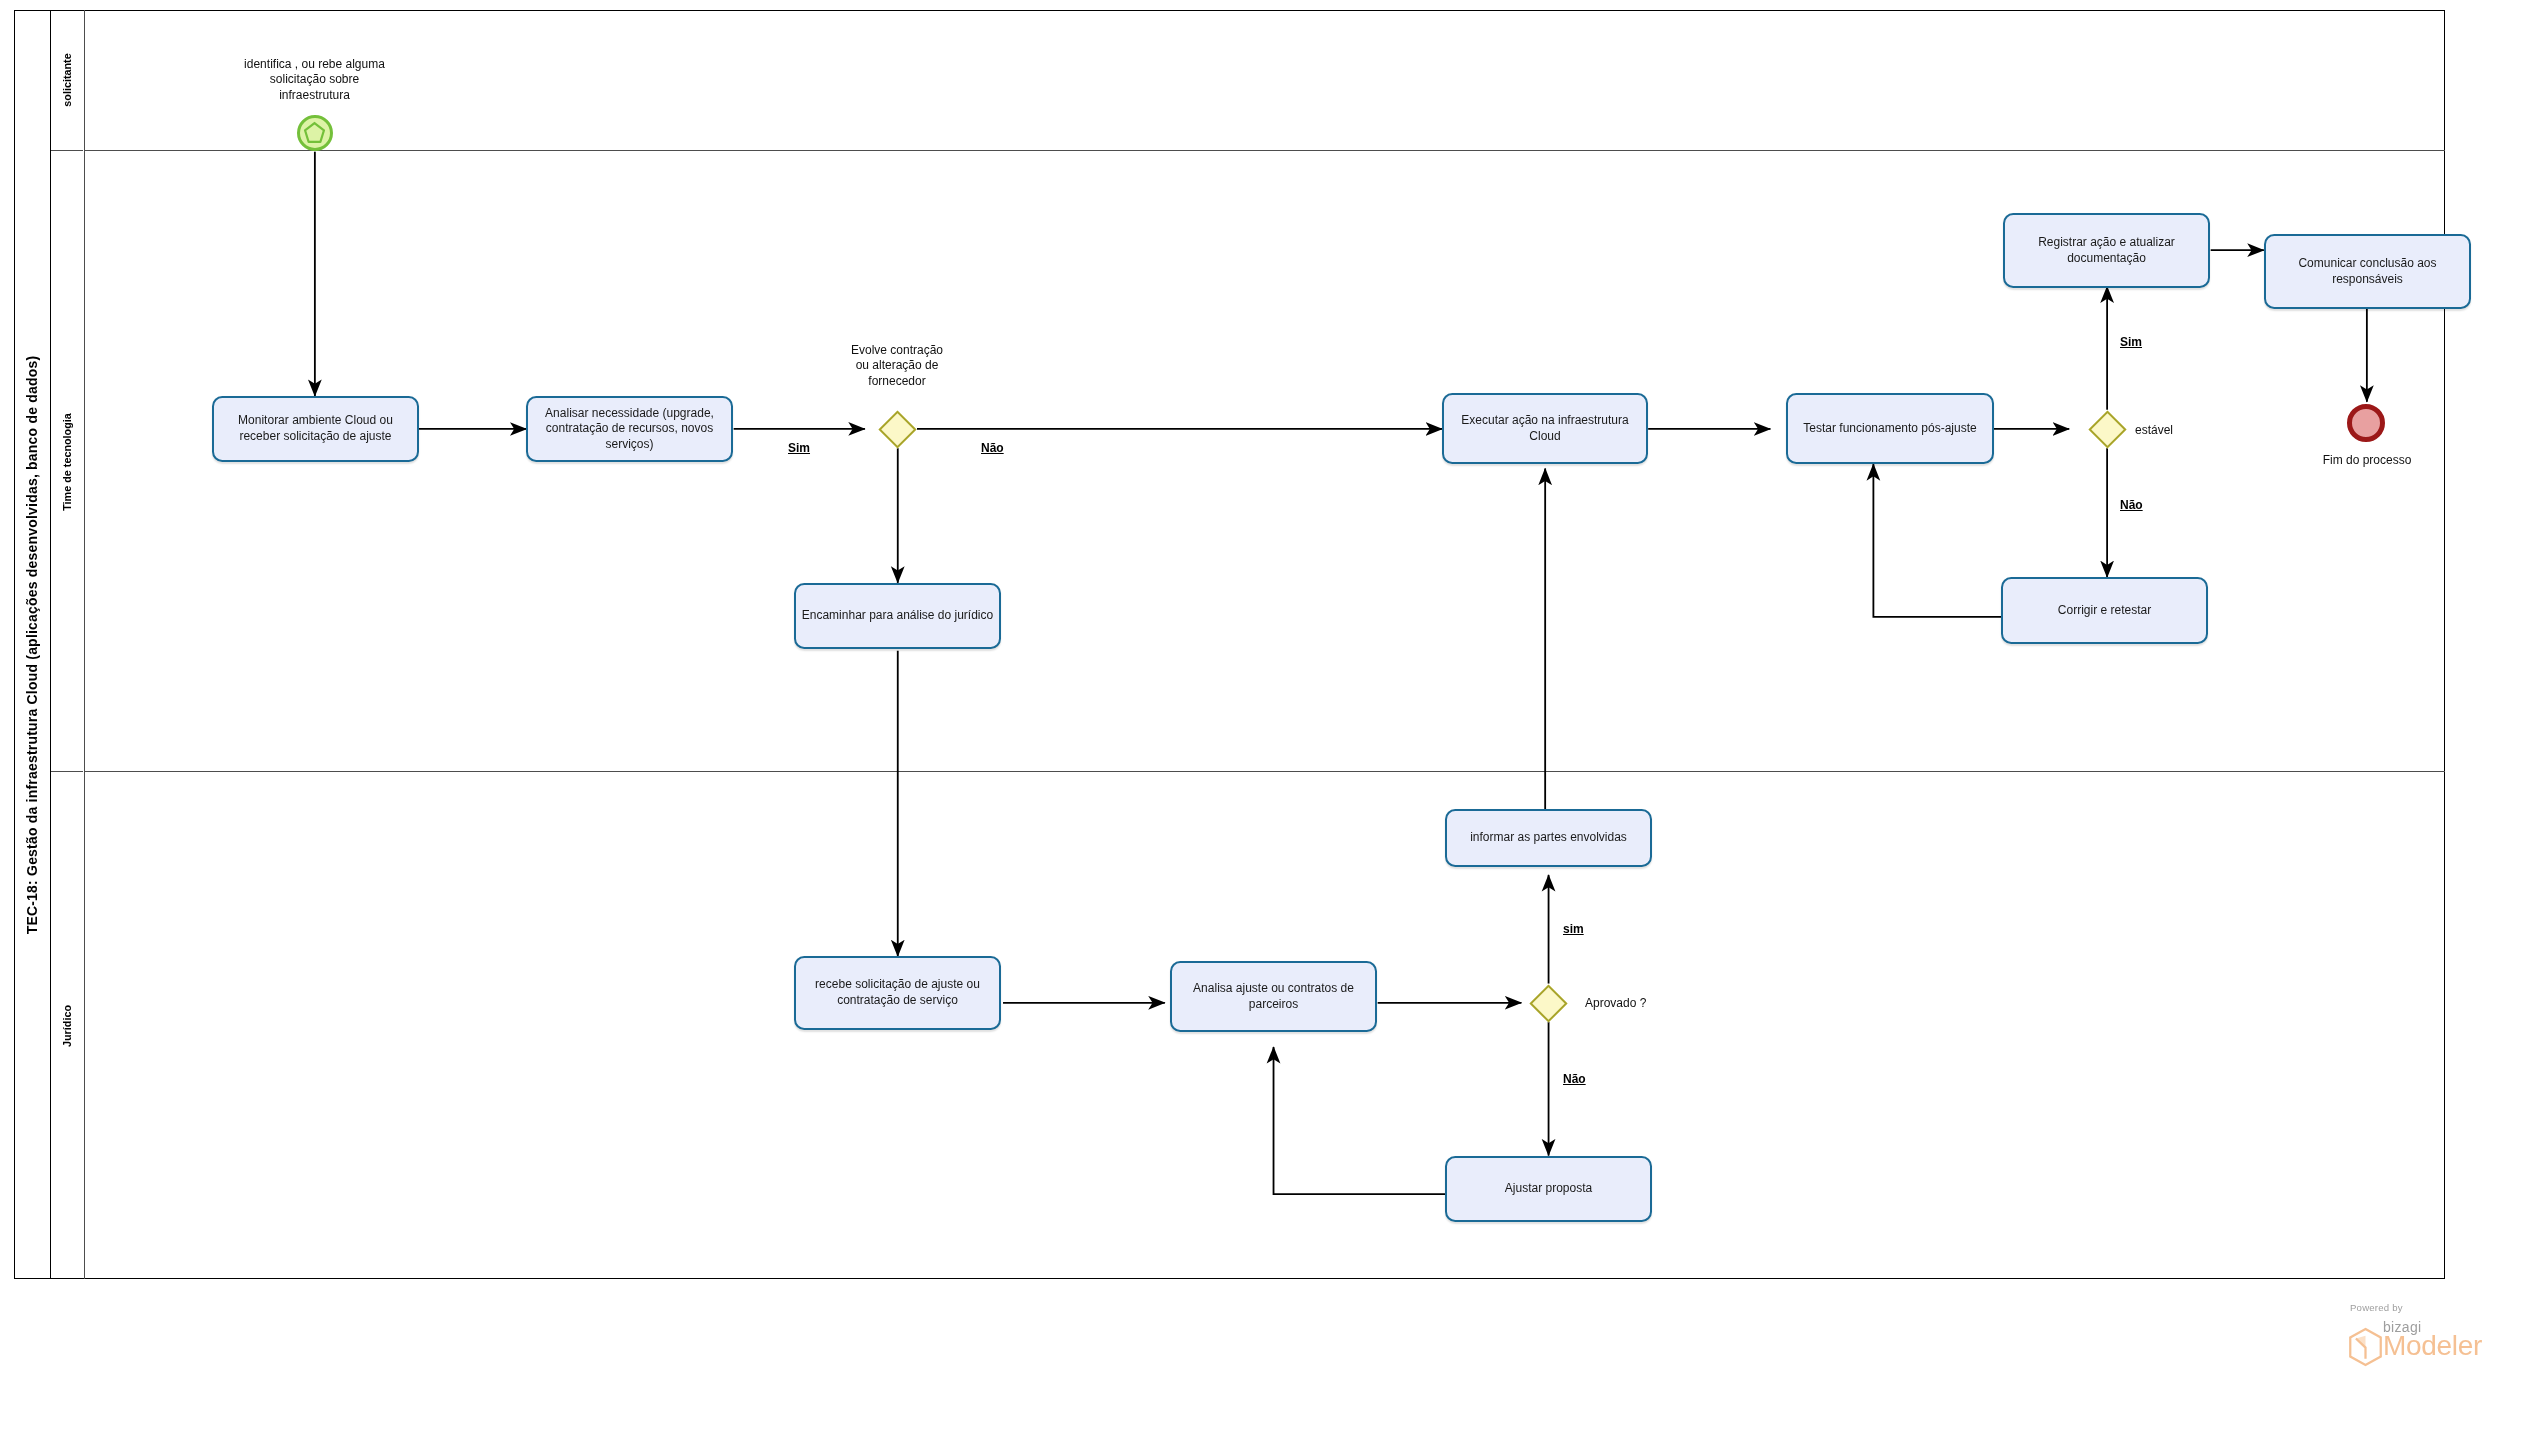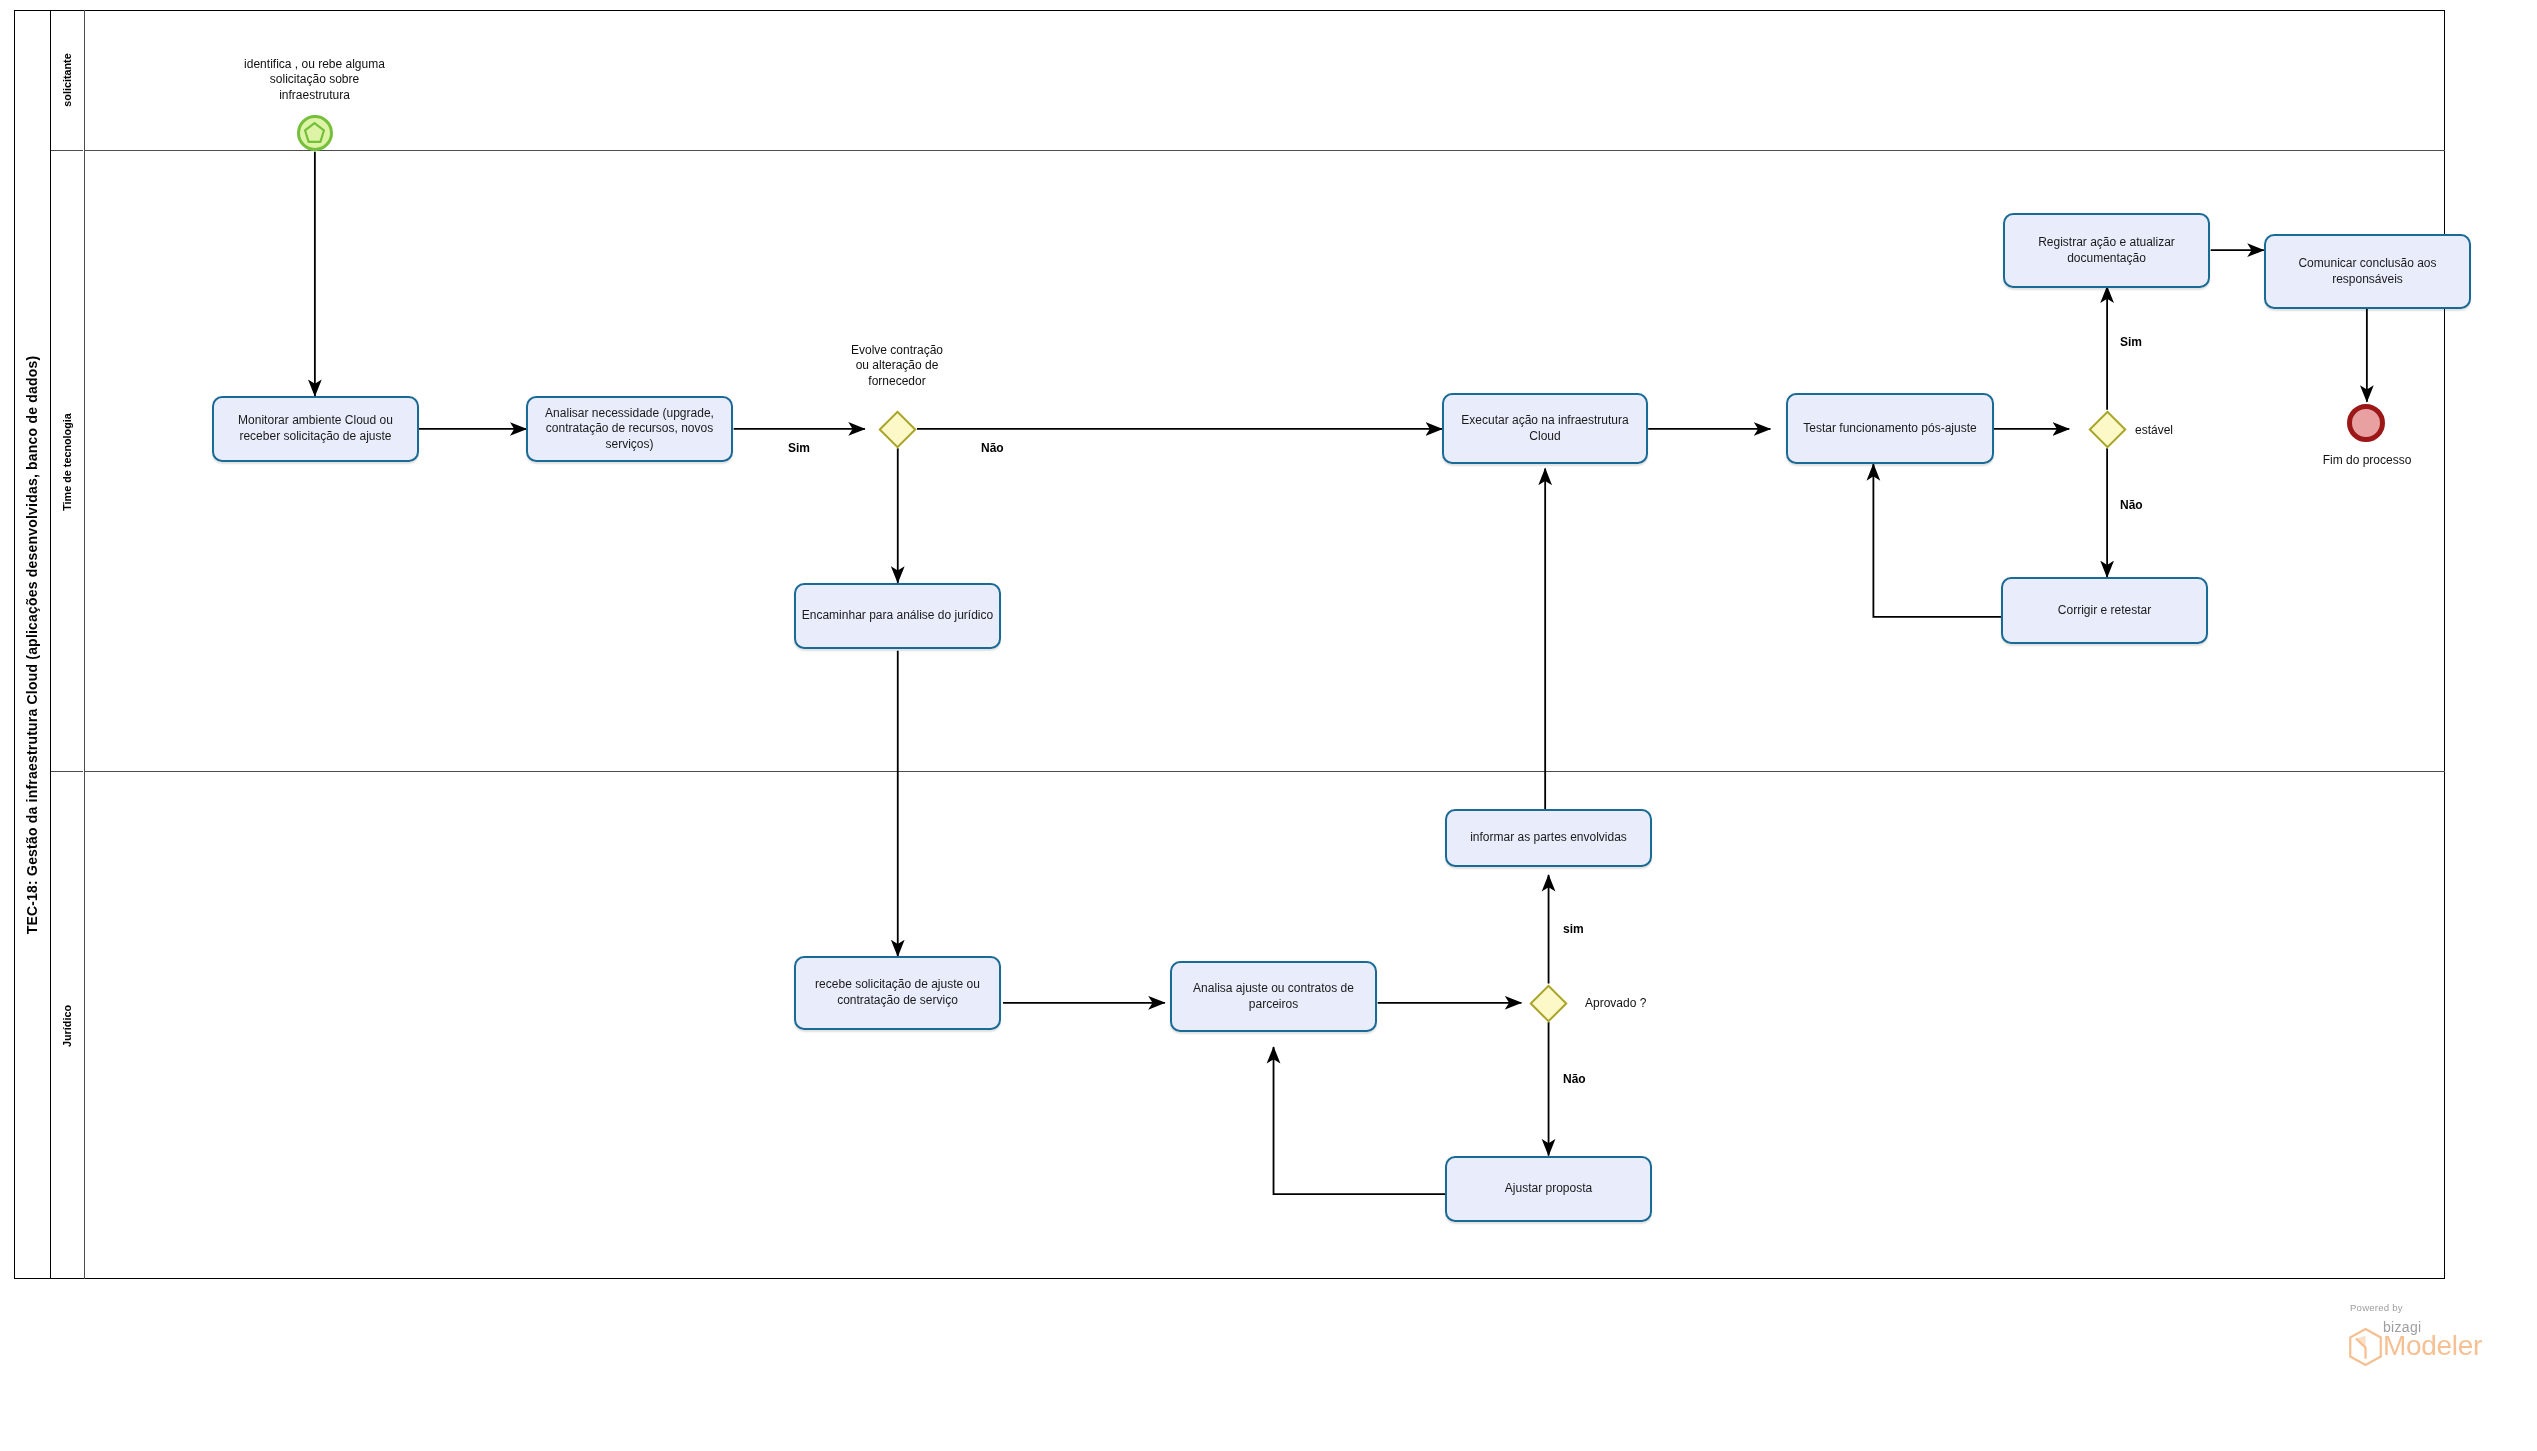--- a/index.html
+++ b/index.html
@@ -139,20 +139,21 @@
     line-height: 1.28;
     color: #111111;
     white-space: pre-line;
   }
   .flow-label {
     position: absolute;
     font-size: 12px;
     font-weight: bold;
     color: #000000;
     white-space: nowrap;
+    text-decoration: underline;
   }
   .gw-label {
     position: absolute;
     font-size: 12px;
     color: #111111;
     white-space: nowrap;
   }
 
   
   .brand {

